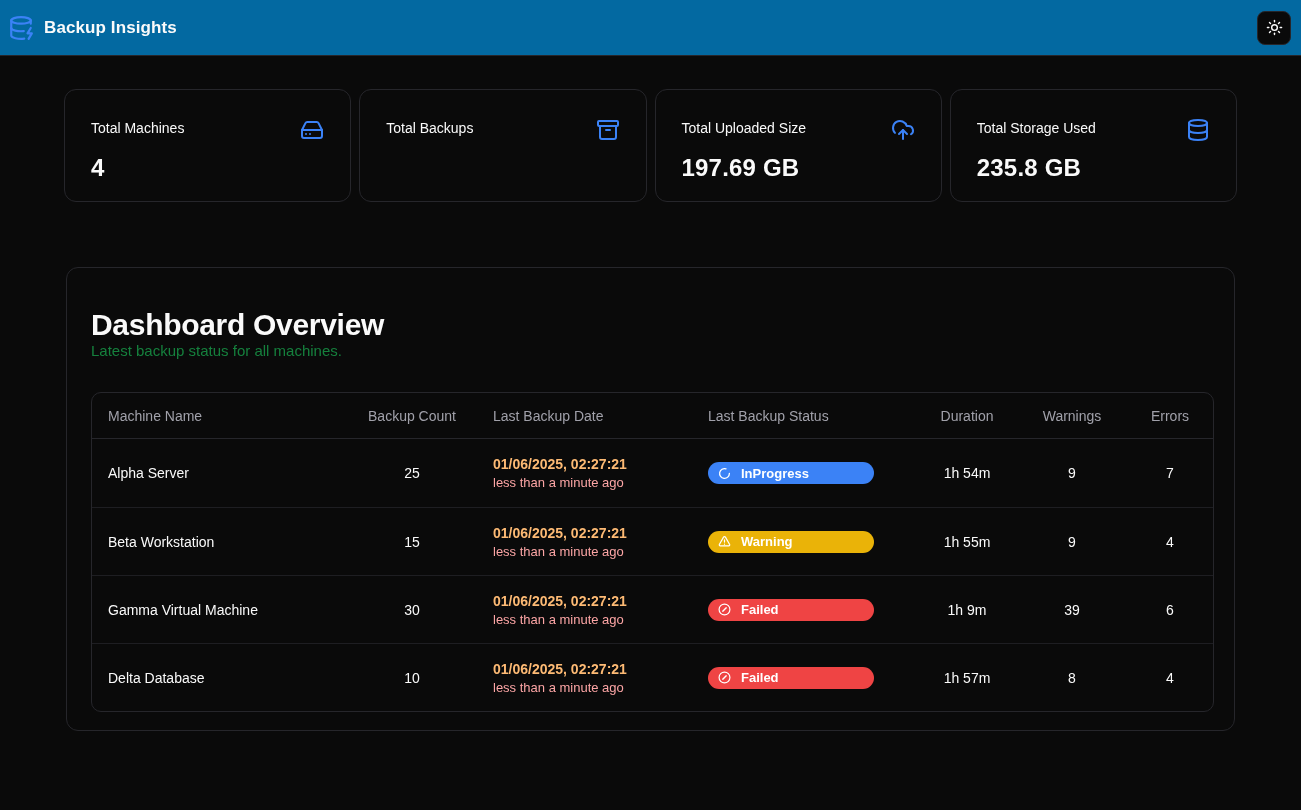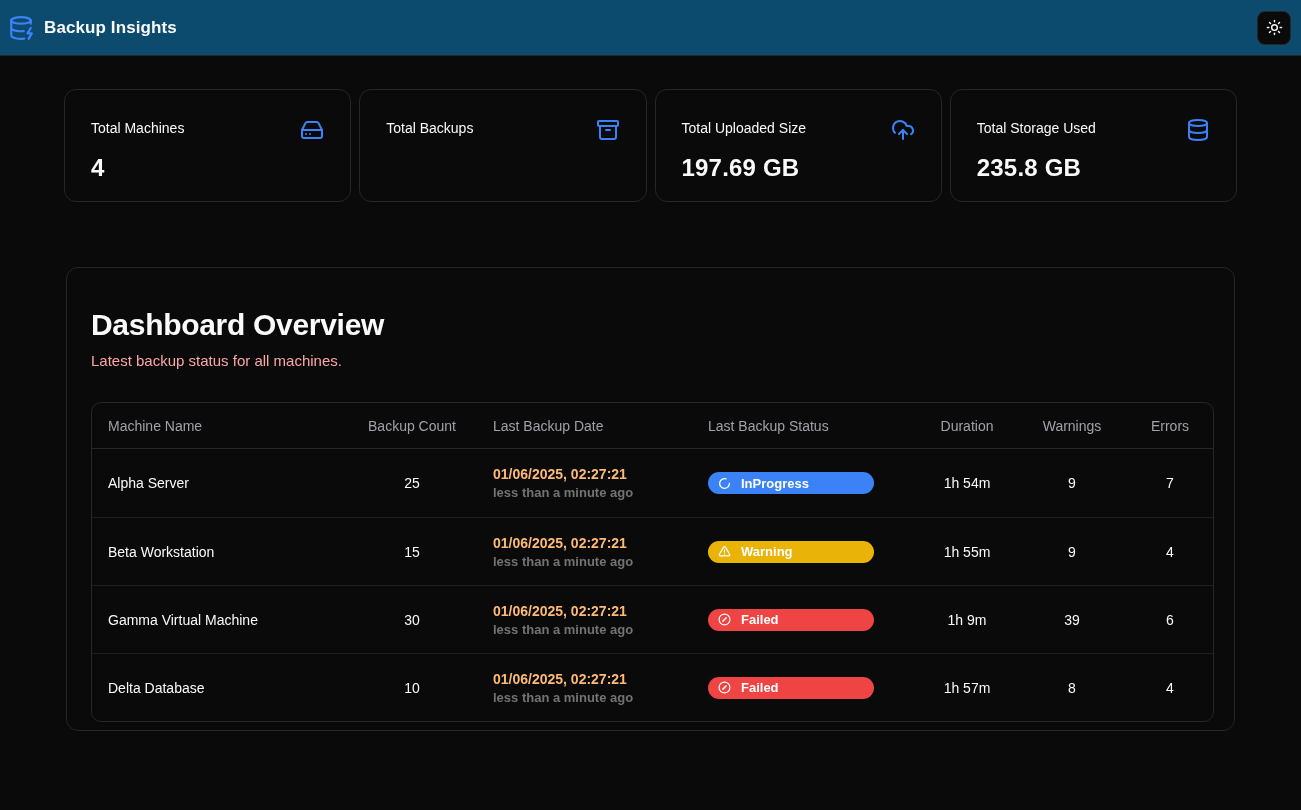--- a/index.html
+++ b/index.html
@@ -13,21 +13,21 @@
   svg { display: block; }
 
   
   .app-header {
     height: 56px;
     display: flex;
     align-items: center;
     justify-content: space-between;
     padding: 0 10px 0 8px;
     border-bottom: 1px solid #26262b;
-    background: #0c4a6e;
+    background: #0369a1;
   }
   .brand { display: flex; align-items: center; gap: 10px; }
   .brand .logo { color: var(--accent, #3b82f6); }
   .brand .app-title { font-size: 17px; font-weight: 700; letter-spacing: 0.1px; }
   .theme-btn {
     width: 34px; height: 34px;
     display: flex; align-items: center; justify-content: center;
     background: #0a0a0a;
     border: 1px solid #26262b;
     border-radius: 8px;
@@ -61,21 +61,21 @@
   
   .overview-card {
     margin: 65px 66px 0 66px;
     border: 1px solid #26262b;
     border-radius: 12px;
     background: #0a0a0a;
     padding: 40px 24px 28px 24px;
     height: 464px;
   }
   .overview-title { font-size: 30px; font-weight: 700; letter-spacing: -0.3px; }
-  .overview-subtitle { font-size: 15px; color: #fca5a5; margin-top: 10px; }
+  .overview-subtitle { font-size: 15px; color: #15803d; }
 
   
   .table-wrap { margin-top: 33px; }
   table.backup-table {
     width: 100%;
     border-collapse: separate;
     border-spacing: 0;
     table-layout: fixed;
     border: 1px solid #26262b;
     border-radius: 10px;
@@ -96,21 +96,21 @@
     font-size: 14px;
     color: #fafafa;
     padding: 0 16px;
     vertical-align: middle;
     white-space: nowrap;
   }
   .backup-table tbody tr + tr td { border-top: 1px solid #1e1e22; }
   .col-center { text-align: center !important; }
 
   .date-primary { font-size: 14px; font-weight: 700; color: #fdba74; }
-  .date-relative { font-size: 13px; color: #737373; margin-top: 3px; font-weight: 700; }
+  .date-relative { font-size: 13px; color: #fca5a5; margin-top: 3px; font-weight: 400; }
 
   
   .status-badge {
     display: inline-flex;
     align-items: center;
     gap: 10px;
     width: 166px;
     height: 22px;
     border-radius: 999px;
     padding: 0 10px;

